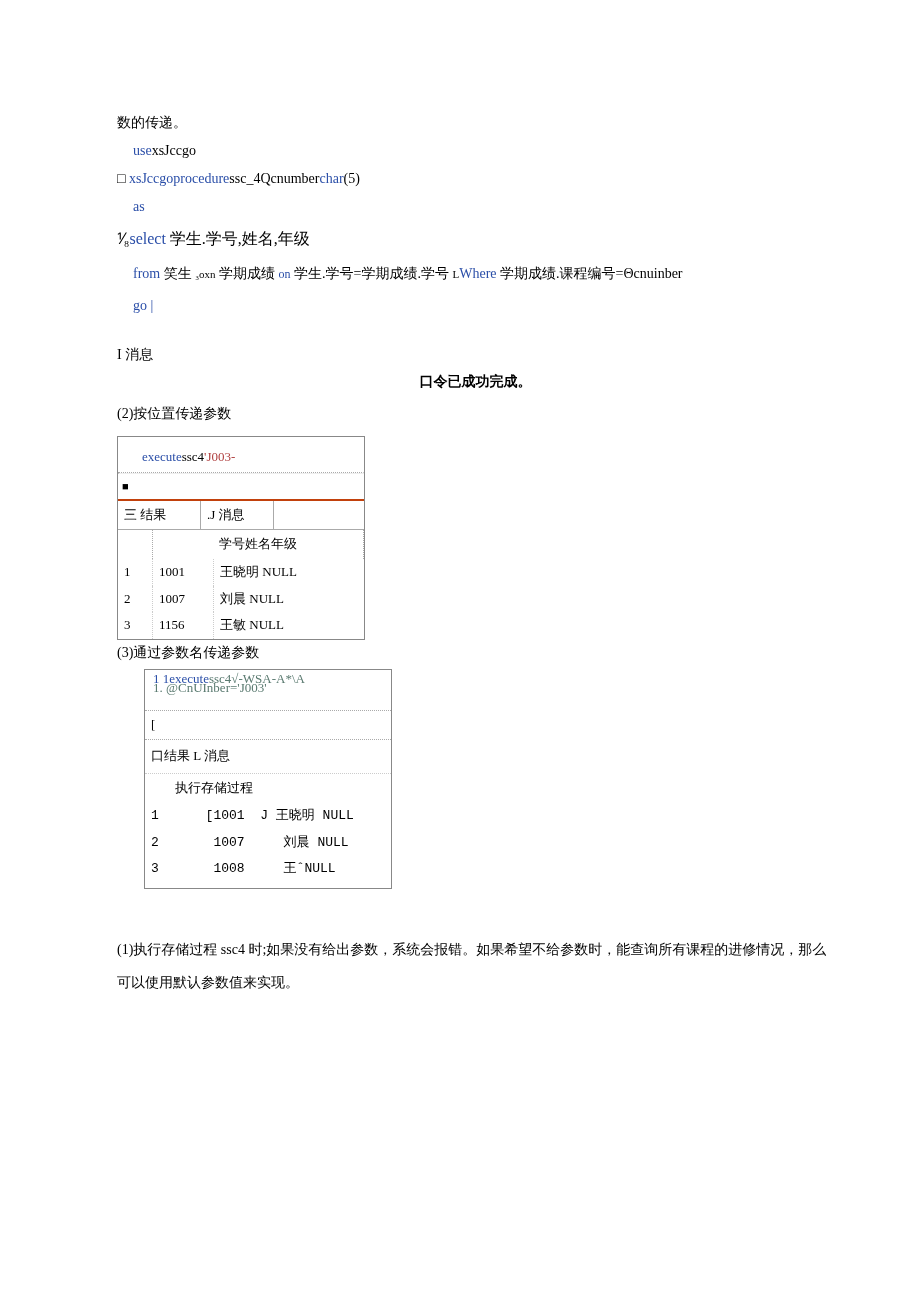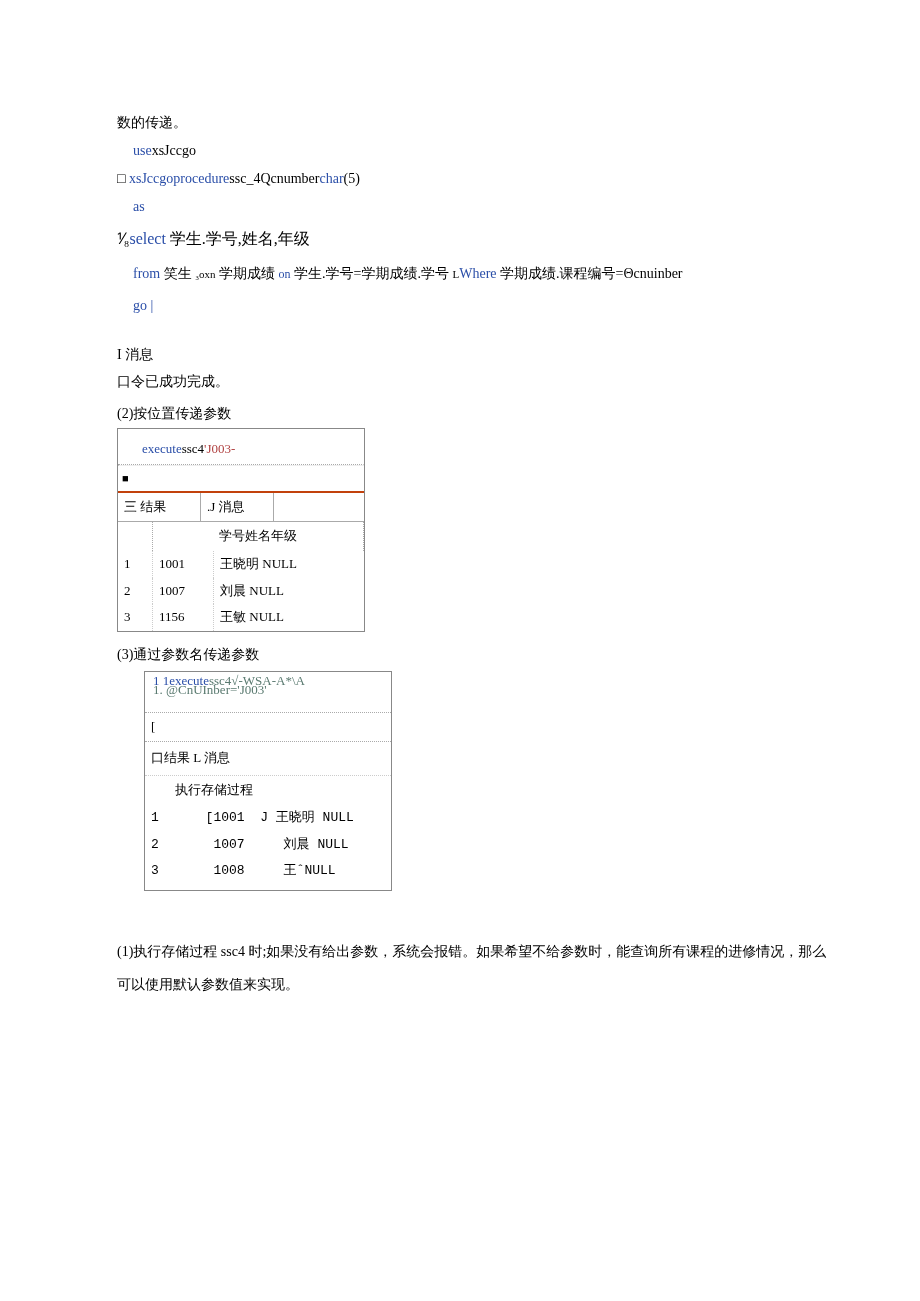--- a/index.html
+++ b/index.html
@@ -29,25 +29,25 @@
     line-height: 2.2;
   }
   .sql-from-line {
     font-family: "Times New Roman", serif;
     font-size: 14px;
     color: #2a4ea8;
     line-height: 2.6;
   }
   .black { color: #000; }
   .indent1 { padding-left: 16px; }
-  .bold { font-weight: normal; }
+  .bold { font-weight: bold; text-align: center; }
   .result-box {
     border: 1px solid #888;
     width: 246px;
-    margin-top: 0;
+    margin-top: 8px;
     font-family: "SimSun", serif;
     font-size: 13px;
   }
   .result-box .sql-area {
     padding: 8px 10px 2px 24px;
     font-family: "Times New Roman", serif;
     color: #2a4ea8;
   }
   .result-box .sep {
     border-top: 1px dotted #aaa;
@@ -184,21 +184,21 @@
       </tr>
       <tr class="data">
         <td>3</td>
         <td>1156</td>
         <td>王敏 NULL</td>
       </tr>
     </tbody>
       </table>
   </div>
 
-  <div style="margin-top:10px">(3)通过参数名传递参数</div>
+  <div style="">(3)通过参数名传递参数</div>
 
   <div class="result-box2">
     <div class="sql-area2">
       <div style="line-height:0.7">
         <span class="blue">1 1execute</span><span style="color:#5a7a70">ssc4√-WSA-A*\A</span><br>
         <span style="color:#5a7a70">1. @CnUInber='J003'</span>
       </div>
     </div>
     <div class="bracket">[</div>
     <div class="tabs2">口结果 L 消息</div>

